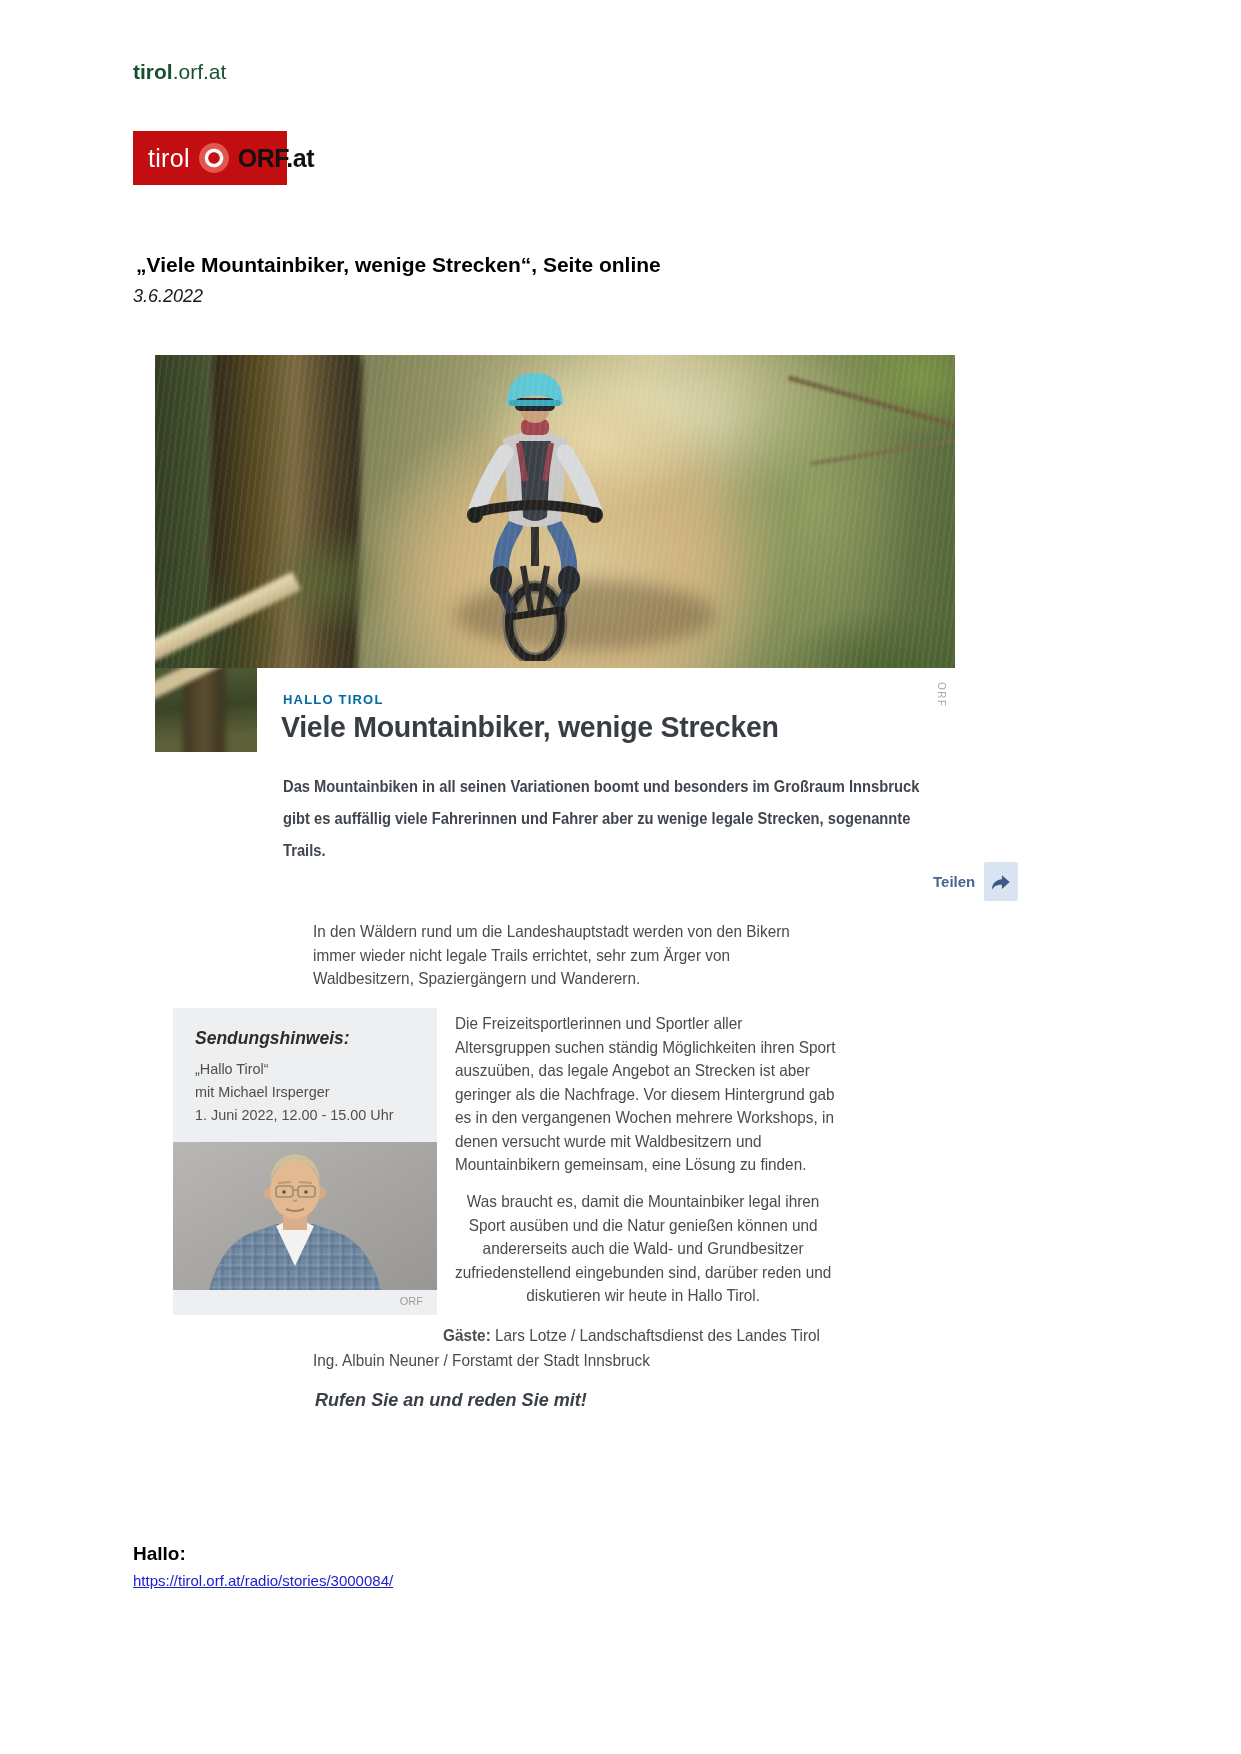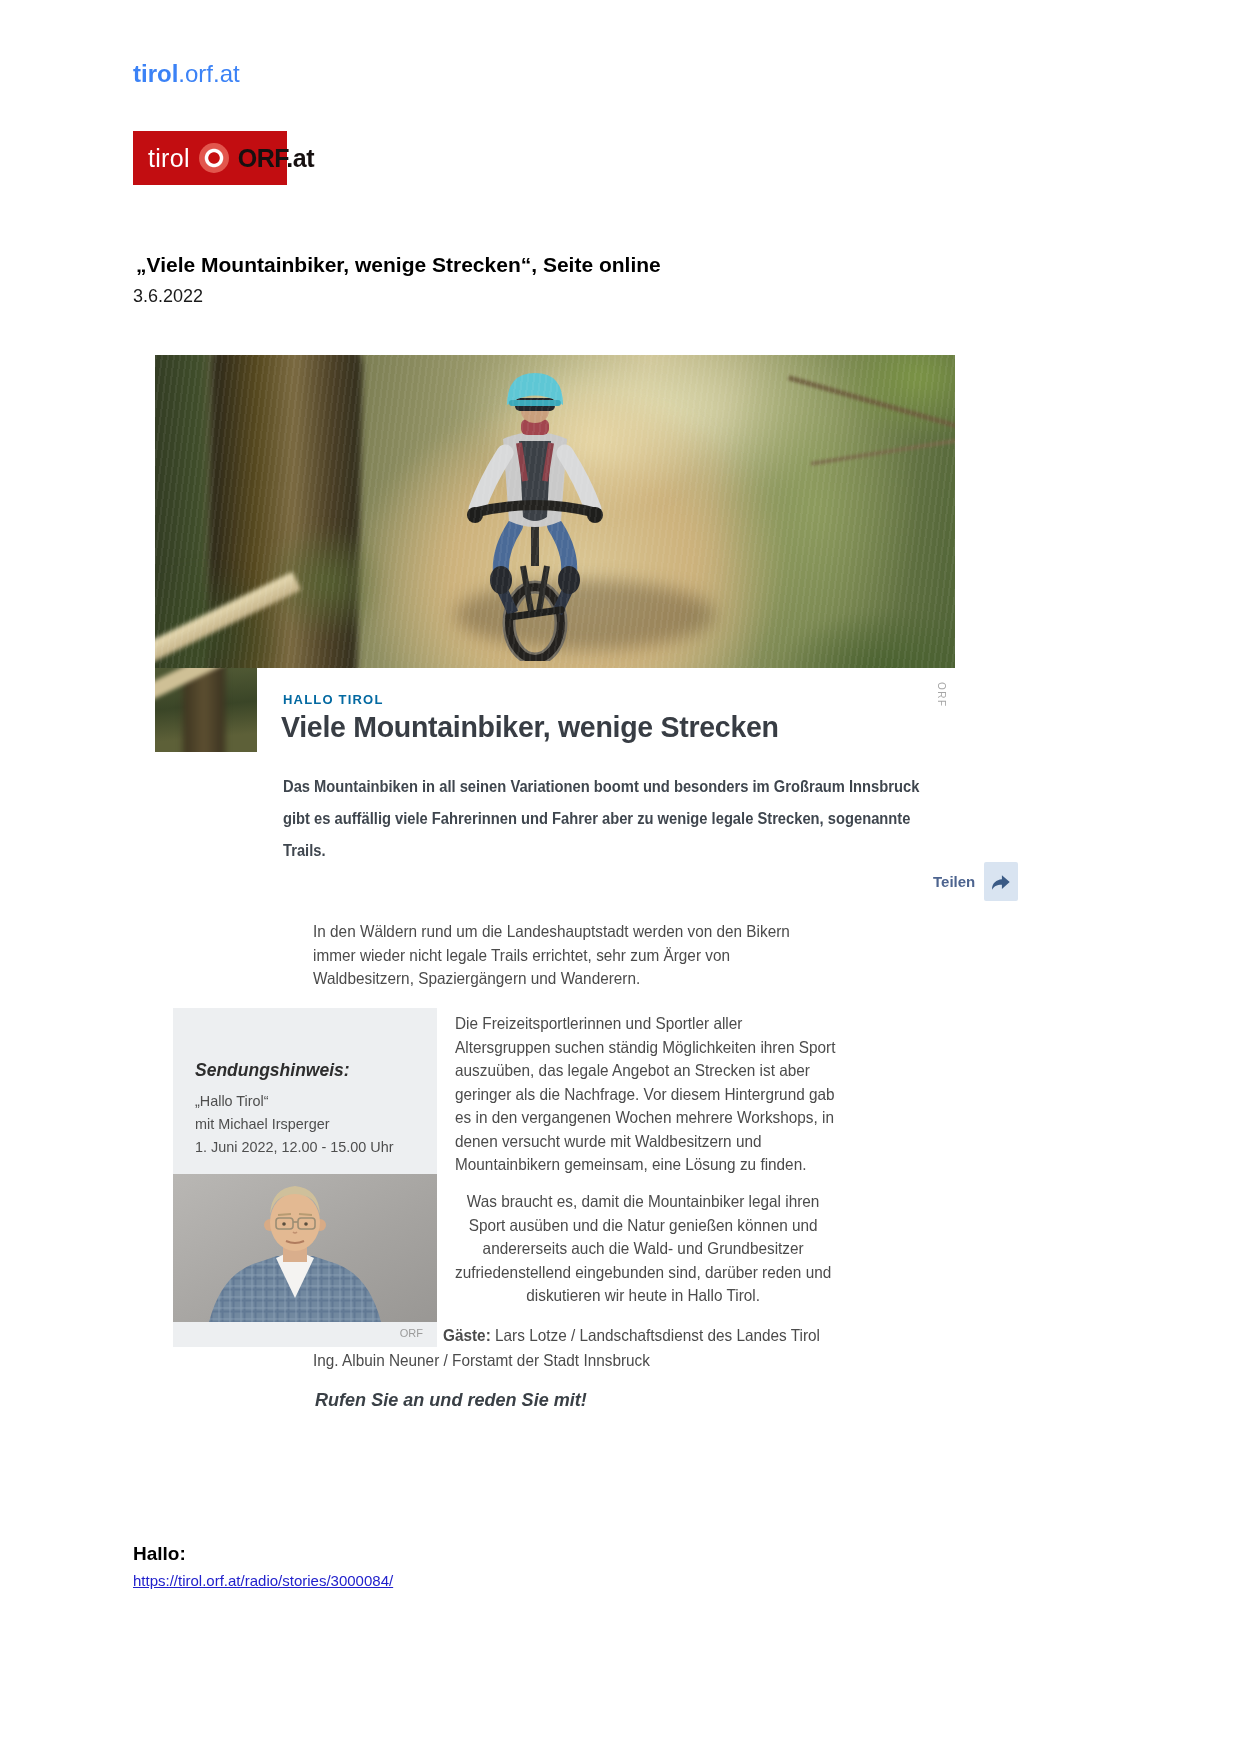--- a/index.html
+++ b/index.html
@@ -3,29 +3,29 @@
 <meta charset="utf-8">
 <style>
   html,body{margin:0;padding:0;background:#888;}
   .page{position:relative;width:1241px;height:1754px;background:#fff;overflow:hidden;
         font-family:"Liberation Sans","DejaVu Sans",sans-serif;}
   .abs{position:absolute;}
   .b{font-weight:bold;}
   .lnk{color:#51679a;font-weight:bold;}
 
   
-  .site-header{left:133px;top:60px;font-size:24px;color:#3b82f6;}
+  .site-header{left:133px;top:60px;font-size:21px;color:#14532d;}
   .logo{left:133px;top:131px;width:154px;height:54px;background:#c20d11;
         display:flex;align-items:center;gap:9px;padding-left:15px;box-sizing:border-box;}
   .logo-tirol{color:#fff;font-size:25px;letter-spacing:.3px;}
   .logo-icon{width:30px;height:30px;border-radius:50%;flex:0 0 auto;
       background:radial-gradient(circle,#c50f10 0 25%,#ffffff 29% 41%,#e2564d 46% 82%,#ffffff 86% 100%);}
   .logo-orf{color:#161010;font-size:25px;font-weight:bold;letter-spacing:-.5px;}
   .doc-title{left:136px;top:253px;font-size:21px;font-weight:bold;color:#000;white-space:nowrap;}
-  .doc-date{left:133px;top:286px;font-size:18px;color:#1a1a1a;}
+  .doc-date{left:133px;top:286px;font-size:18px;color:#1a1a1a;font-style:italic;}
 
   
   .hero{left:155px;top:355px;width:800px;height:313px;overflow:hidden;
         background:linear-gradient(100deg,#57513a,#7e8055 25%,#a8a676 45%,#c9bb8d 58%,#7f8a55 78%,#4f6236);}
   .hero > div{position:absolute;}
   .h-canopy{left:300px;top:-40px;width:420px;height:190px;border-radius:50%;
         background:radial-gradient(closest-side,#dcd9ae,rgba(217,214,171,0));filter:blur(14px);}
   .h-trunk2{left:-25px;top:-10px;width:80px;height:340px;background:linear-gradient(90deg,#2c3320,#43522c);filter:blur(6px);}
   .h-trunk{left:55px;top:-20px;width:150px;height:360px;border-radius:30px;transform:rotate(1deg);
         background:linear-gradient(90deg,rgba(40,36,22,.95),#57491f 30%,#7c6b42 55%,#4c4026 80%,rgba(40,36,22,.9));
@@ -78,21 +78,21 @@
   .body-text{font-size:16.5px;color:#4b4b4b;}
   .body-text .ln{line-height:23.5px;white-space:nowrap;transform:scaleX(.93);transform-origin:0 0;}
   .p1{left:313px;top:920px;}
   .p2{left:455px;top:1012px;}
   .p3{left:455px;top:1190px;text-align:center;}
   .gaeste1{left:443px;top:1324px;}
   .gaeste2{left:313px;top:1349px;}
 
   
   .sbox{left:173px;top:1008px;width:264px;background:#edeff1;}
-  .sbox-pad{padding:20px 14px 10px 22px;margin-top:32px;}
+  .sbox-pad{padding:20px 14px 10px 22px;}
   .s-heading{font-size:17.5px;font-weight:bold;font-style:italic;color:#2d2d2d;margin-bottom:8px;}
   .s-line{font-size:15px;line-height:23px;color:#4e4e4e;white-space:nowrap;transform:scaleX(.96);transform-origin:0 0;}
   .portrait{display:block;width:264px;height:148px;margin-top:6px;}
   .s-credit{text-align:right;font-size:11px;color:#9b9b9b;padding:5px 14px 8px 0;}
 
   .call-h{left:315px;top:1389px;font-size:19px;font-weight:bold;font-style:italic;color:#3a4046;
         white-space:nowrap;transform:scaleX(.95);transform-origin:0 0;}
   .call{left:315px;top:1420px;font-size:16.5px;color:#4b4b4b;}
   .call .ln{line-height:24.5px;white-space:nowrap;transform:scaleX(.93);transform-origin:0 0;}
 

